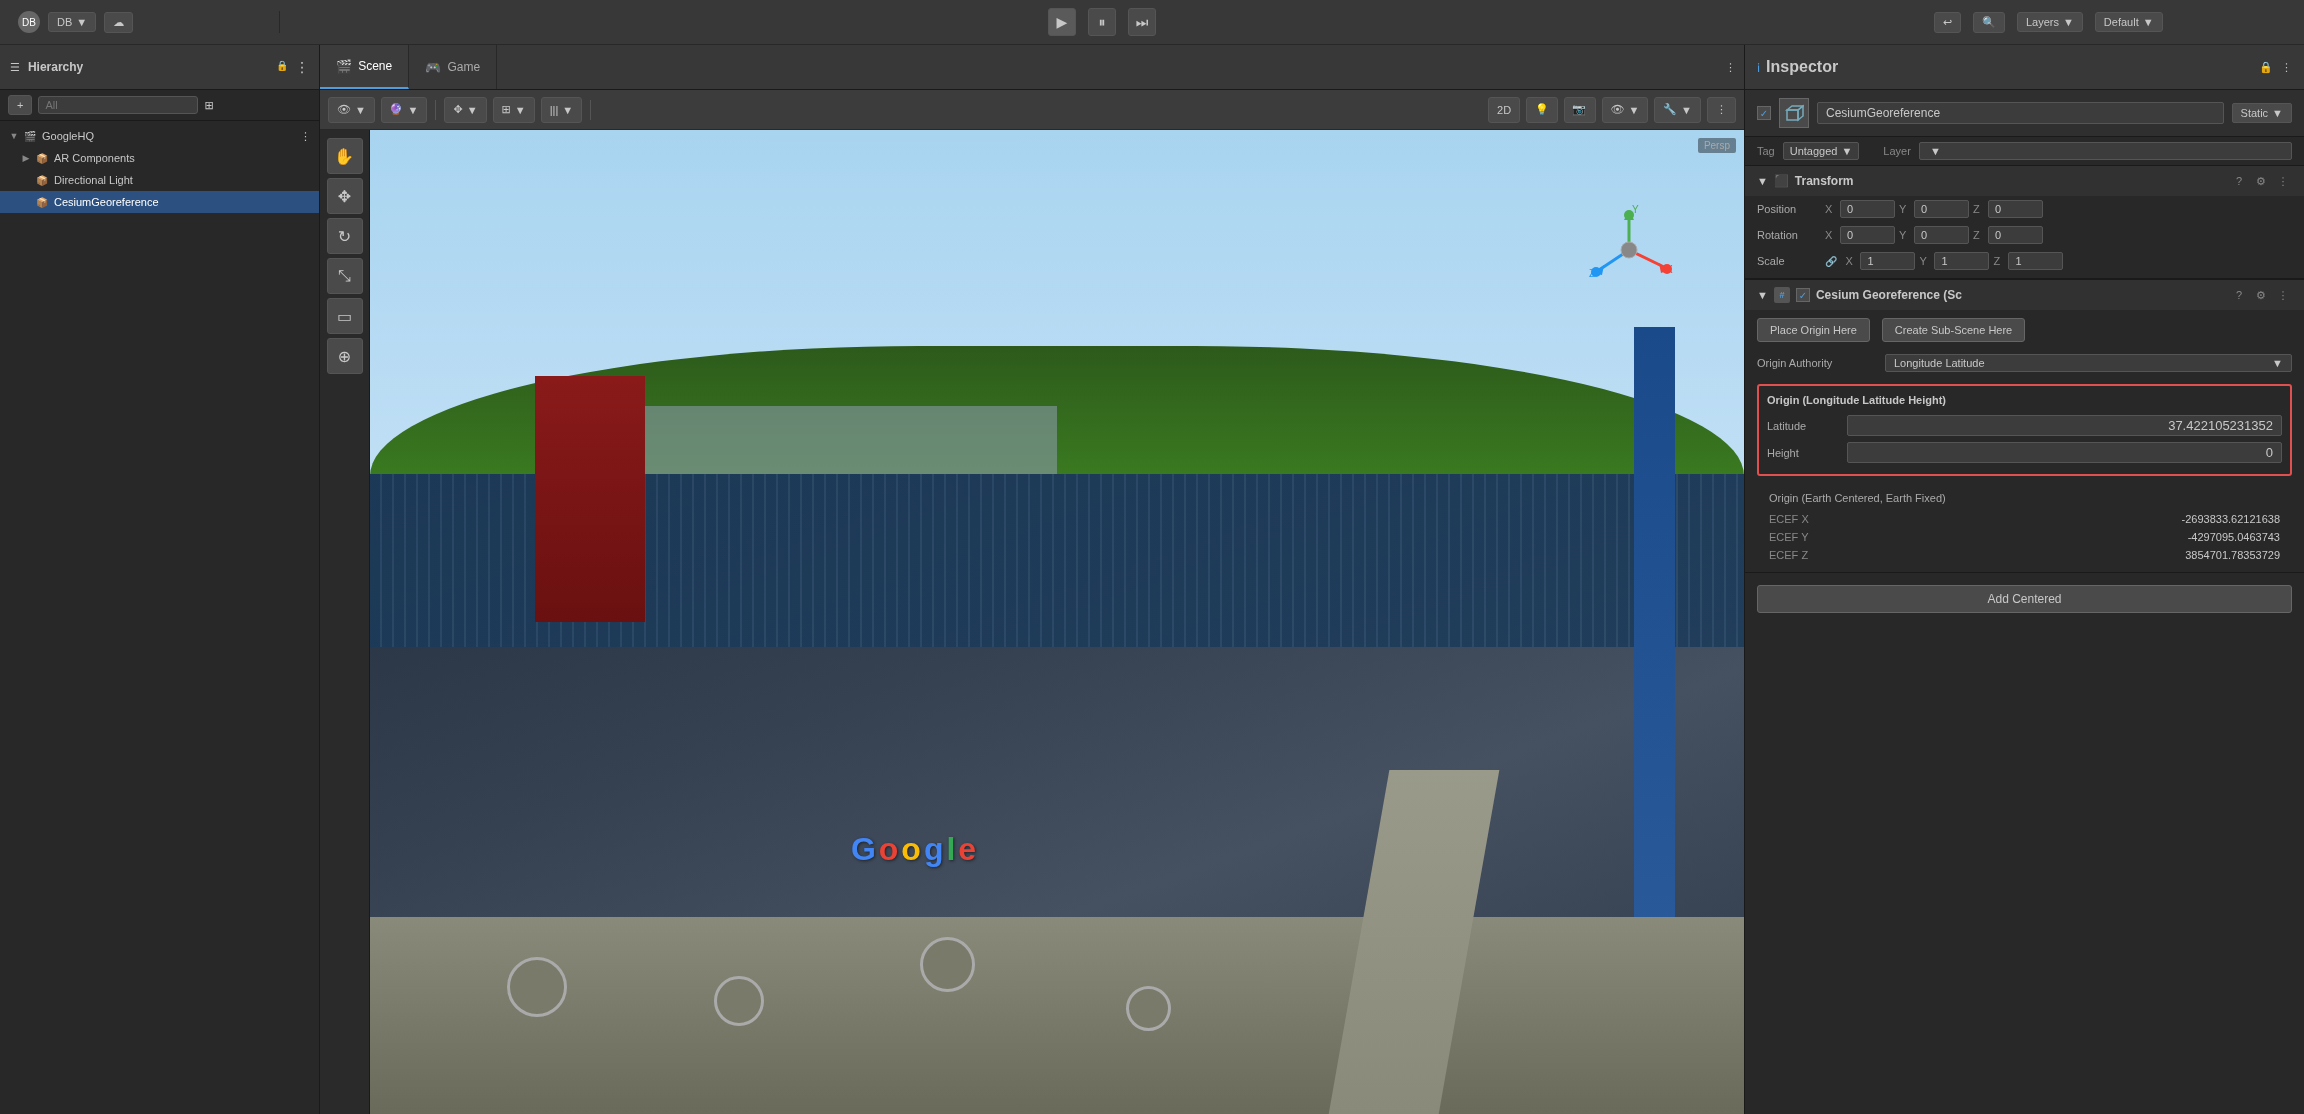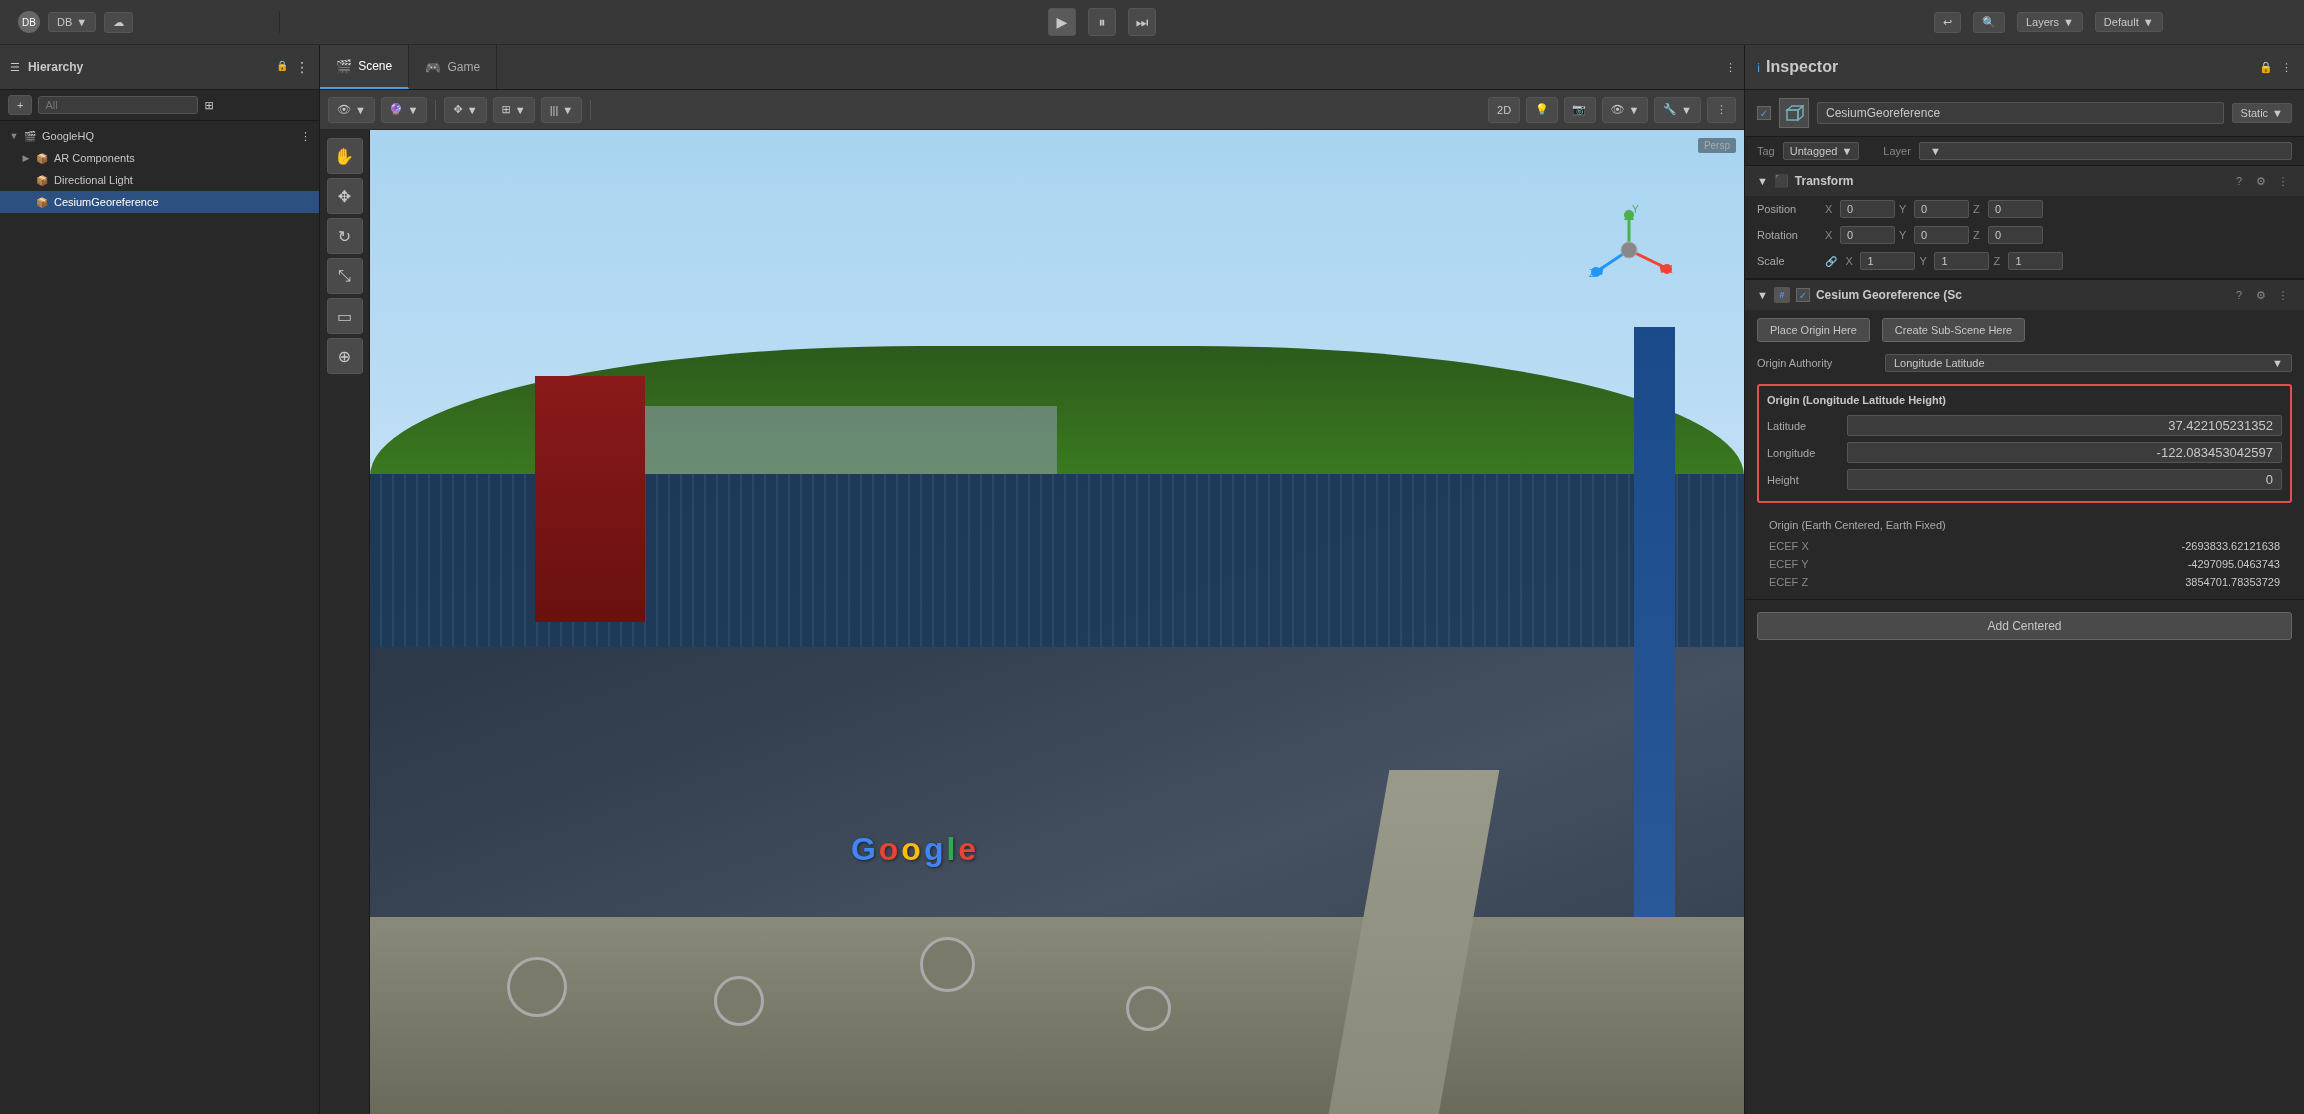--- a/index.html
+++ b/index.html
@@ -896,24 +896,20 @@
       </div>
 
       <div class="origin-box">
         <div class="origin-box-title">Origin (Longitude Latitude Height)</div>
 
         <div class="origin-field-row">
           <span class="origin-field-label">Latitude</span>
           <input class="origin-field-value" type="text" value="37.422105231352" style="">
         </div>
 
-        <div class="origin-field-row">
-          <span class="origin-field-label">Longitude</span>
-          <input class="origin-field-value" type="text" value="-122.083453042597" style="">
-        </div>
 
         <div class="origin-field-row">
           <span class="origin-field-label">Height</span>
           <input class="origin-field-value" type="text" value="0" style="">
         </div>
       </div>
 
       <div class="ecef-section">
         <div class="ecef-title">Origin (Earth Centered, Earth Fixed)</div>
 

